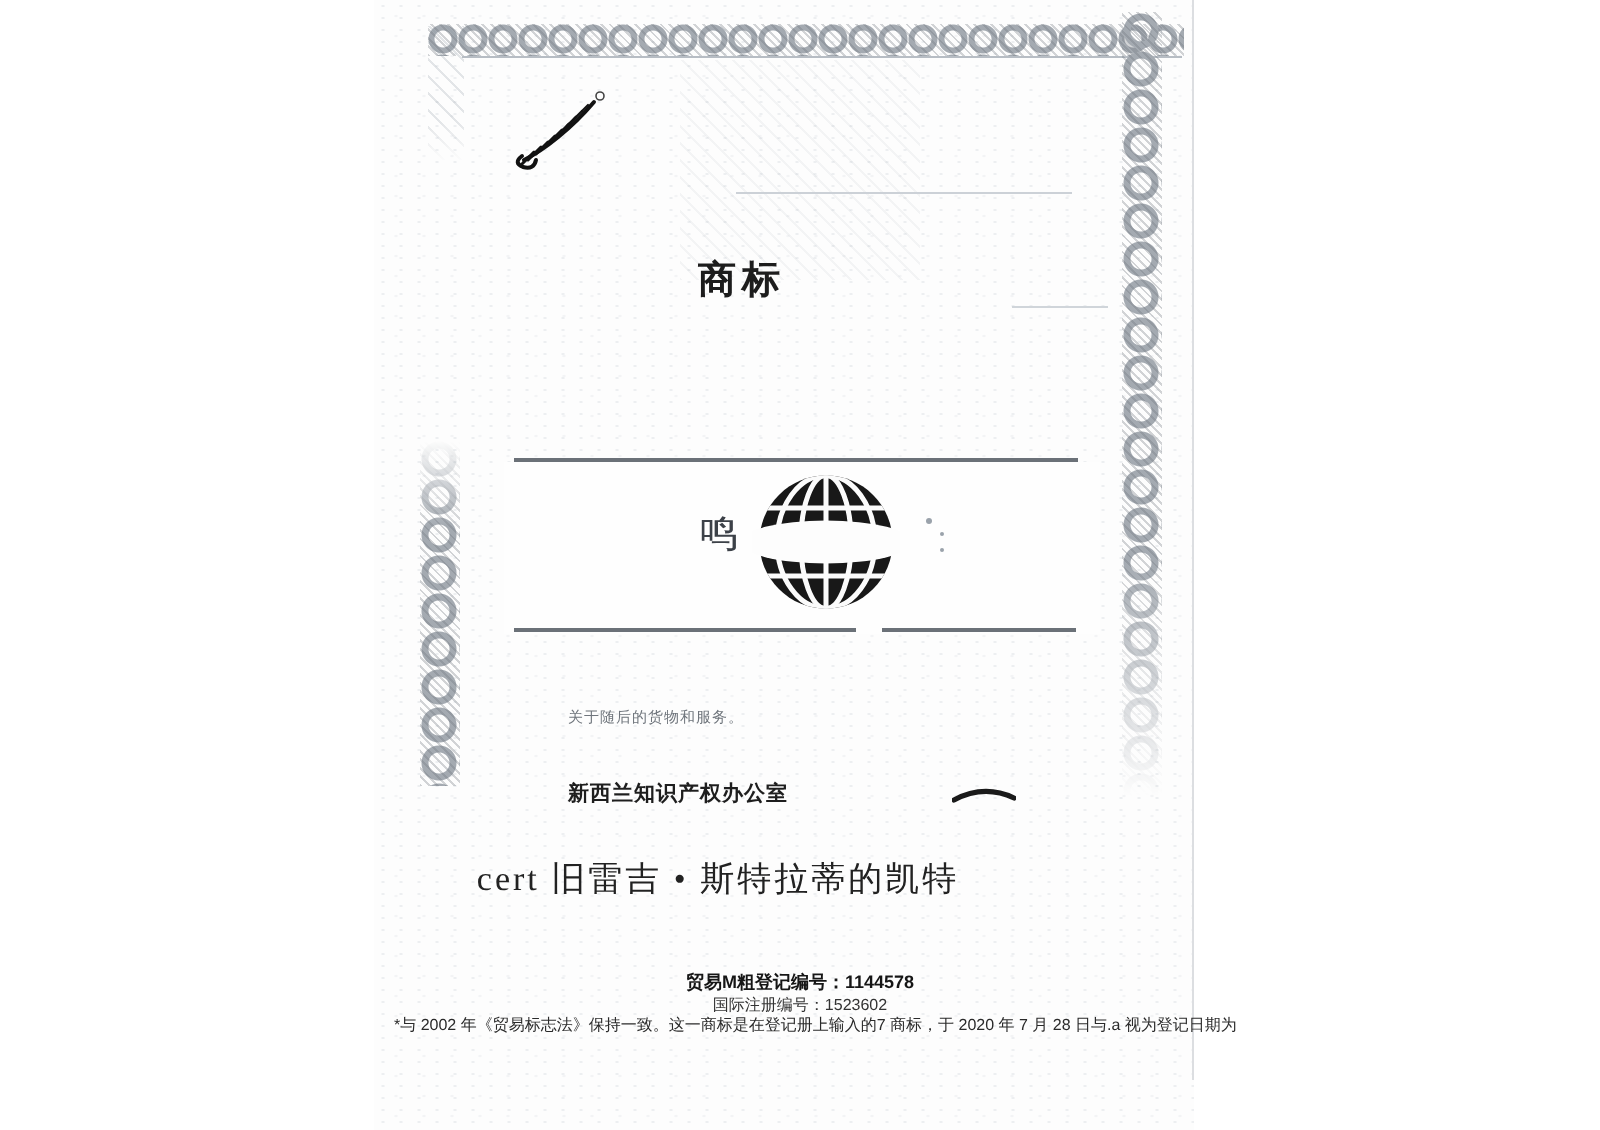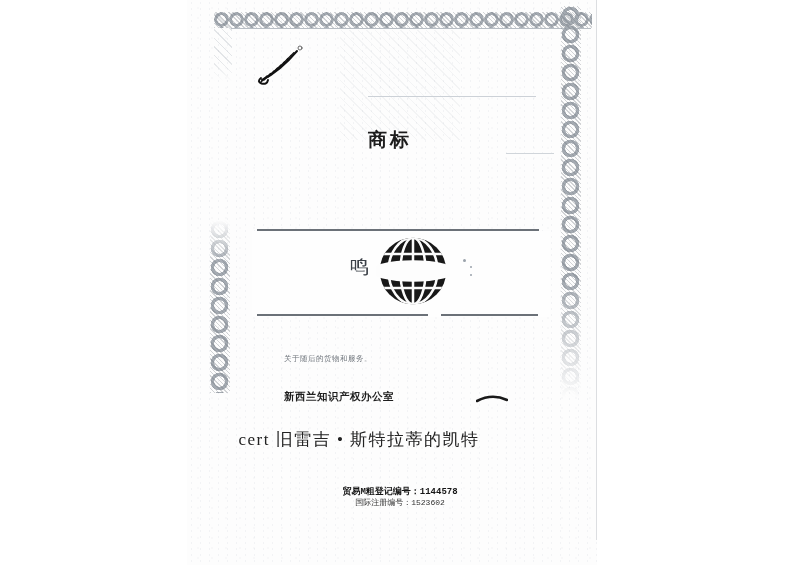--- a/index.html
+++ b/index.html
@@ -43,21 +43,21 @@
   .fade-t{-webkit-mask-image:linear-gradient(transparent,#000 25%);mask-image:linear-gradient(transparent,#000 25%);}
   .thinline{position:absolute;background:#b7bdc4;height:1px;}
   .darkline{position:absolute;background:#6b7178;}
   .abs{position:absolute;}
   .title{font-weight:bold;font-size:19px;letter-spacing:3px;color:#1d1d1d;font-family:"Liberation Sans","DejaVu Sans",sans-serif;}
   .tm-band{position:absolute;left:252px;top:231px;width:298px;height:86px;background:#fefefe;}
   .tm-char{position:absolute;left:350px;top:254px;font-size:19px;color:#3c4148;font-family:"Liberation Sans","DejaVu Sans",sans-serif;}
   .goods{position:absolute;left:252px;top:354px;font-size:7.5px;color:#6f757c;letter-spacing:.5px;font-family:"Liberation Sans","DejaVu Sans",sans-serif;margin-left:32px;}
   .office{position:absolute;left:284px;top:390px;font-size:10.5px;font-weight:bold;color:#1e1e1e;letter-spacing:.5px;font-family:"Liberation Sans","DejaVu Sans",sans-serif;}
   .owner{position:absolute;left:0;top:428px;width:718px;text-align:center;font-size:17px;color:#222;letter-spacing:1.5px;}
-  .regline{position:absolute;left:0;width:800px;text-align:center;font-family:Liberation Mono, monospace;}
+  .regline{position:absolute;left:0;width:800px;text-align:center;font-family:Liberation Sans, sans-serif;}
   .regno{top:485px;font-size:9px;font-weight:bold;color:#161616;}
   .intlno{top:497px;font-size:8px;color:#333;}
   .para{position:absolute;left:192px;width:424px;font-size:8px;line-height:13px;color:#2a2a2a;font-family:"Liberation Sans","DejaVu Sans",sans-serif;white-space:nowrap;}
   .p1{top:506px;text-indent:5px;}
   .p2{top:519px;}
   .dotmark{position:absolute;background:#9aa2ab;border-radius:50%;}
 </style>
 </head>
 <body>
 
@@ -88,21 +88,21 @@
         <path d="M50 46 l-11 11" stroke-width="3"></path>
         <path d="M57 40 l-10 10" stroke-width="3"></path>
         <path d="M64 33 l-9 9" stroke-width="2.6"></path>
         <path d="M70 27 l-8 8" stroke-width="2.4"></path>
         <path d="M76 21 l-6 6" stroke-width="2.2"></path>
         <circle cx="88" cy="12" r="4" stroke-width="1.6" stroke="#444"></circle>
       </g>
     </svg>
   </div>
 
-  <div class="abs title" style="left:368px;top:127px;">商标</div>
+  <div class="abs title" style="left:349px;top:127px;">商标</div>
   <div class="thinline" style="left:368px;top:96px;width:168px;background:#ccd1d7;"></div>
   <div class="thinline" style="left:506px;top:153px;width:48px;background:#d0d5da;"></div>
 
   <div class="tm-band"></div>
   <div class="darkline" style="left:257px;top:229px;width:282px;height:2px;"></div>
   <div class="darkline" style="left:257px;top:314px;width:171px;height:2px;"></div>
   <div class="darkline" style="left:441px;top:314px;width:97px;height:2px;"></div>
 
   <div class="tm-char">鸣</div>
 
@@ -134,14 +134,15 @@
   <div class="abs" style="left:476px;top:389px;width:32px;height:9px;">
     <svg width="32" height="9" viewBox="0 0 32 9">
       <path d="M1 7 Q16 -1 31 6" stroke="#1a1a1a" stroke-width="2.6" fill="none" stroke-linecap="round"></path>
     </svg>
   </div>
 
   <div class="owner">cert 旧雷吉 • 斯特拉蒂的凯特</div>
 
   <div class="regline regno">贸易M粗登记编号：1144578</div>
   <div class="regline intlno">国际注册编号：1523602</div>
+  <div class="para p1">*与 2002 年《贸易标志法》保持一致。这一商标是在登记册上输入的7 商标，于 2020 年 7 月 28 日与.a 视为登记日期为</div>
 
 </div>
 
 </body></html>

